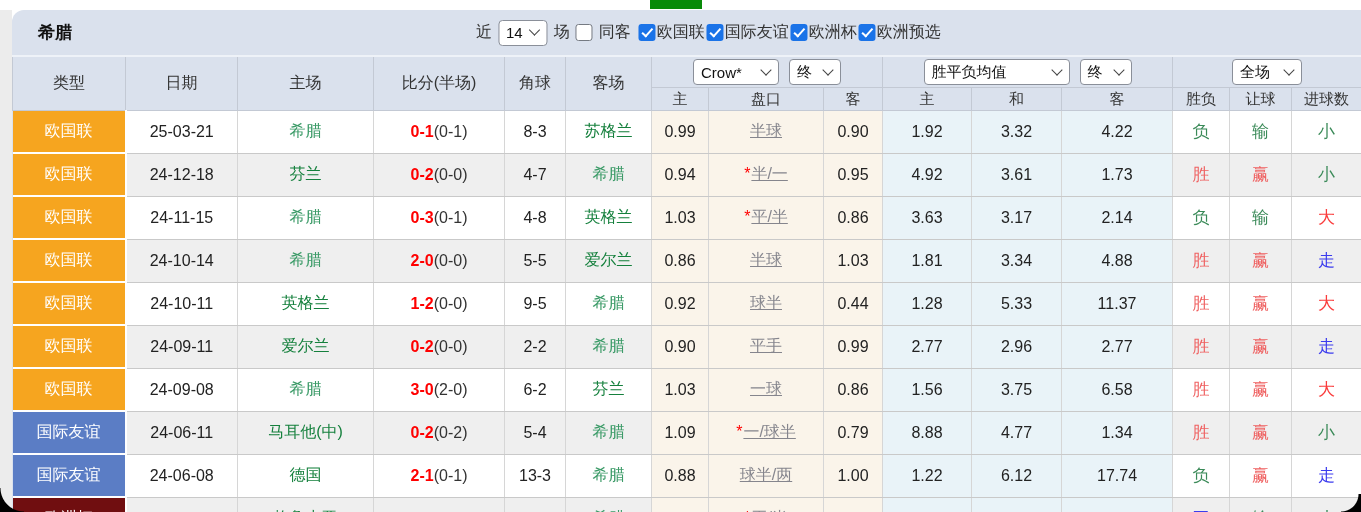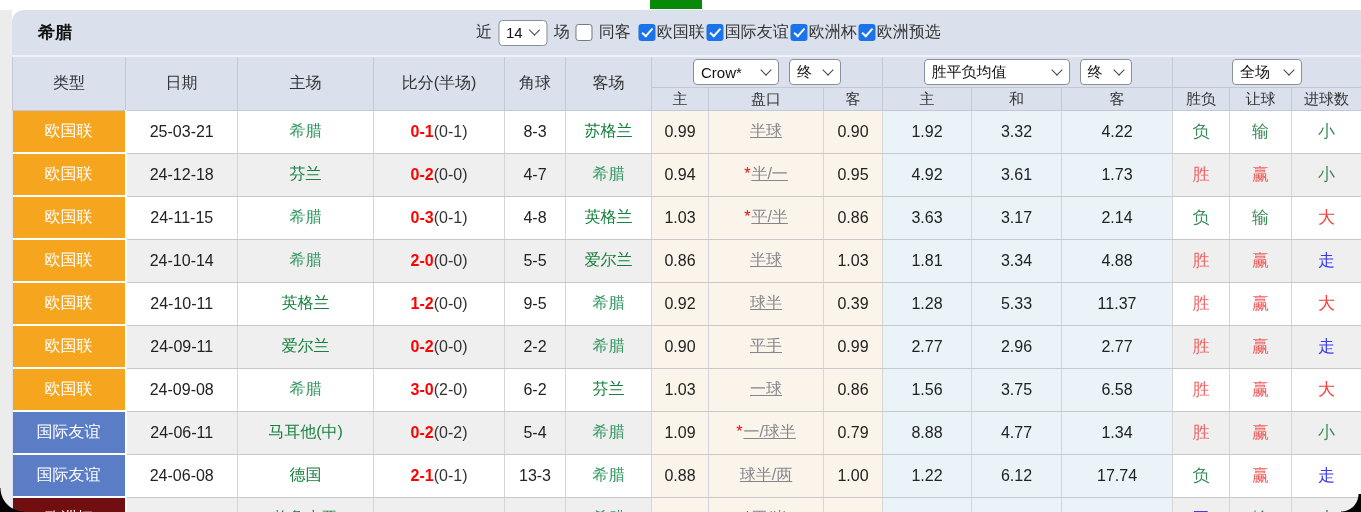--- a/index.html
+++ b/index.html
@@ -234,21 +234,21 @@
           </tr>
           <tr>
             <td class="type-cell" style="background: rgb(246, 165, 31);">欧国联</td>
             <td>24-10-11</td>
             <td class="team">英格兰</td>
             <td><span class="ft">1-2</span><span class="ht">(0-0)</span></td>
             <td>9-5</td>
             <td class="team greece">希腊</td>
             <td>0.92</td>
             <td><span class="hc-text">球半</span></td>
-            <td>0.39</td>
+            <td>0.44</td>
             <td>1.28</td>
             <td>5.33</td>
             <td>11.37</td>
             <td class="res res-red">胜</td>
             <td class="res res-red">赢</td>
             <td class="res res-red2">大</td>
           </tr>
           <tr>
             <td class="type-cell" style="background: rgb(246, 165, 31);">欧国联</td>
             <td>24-09-11</td>

